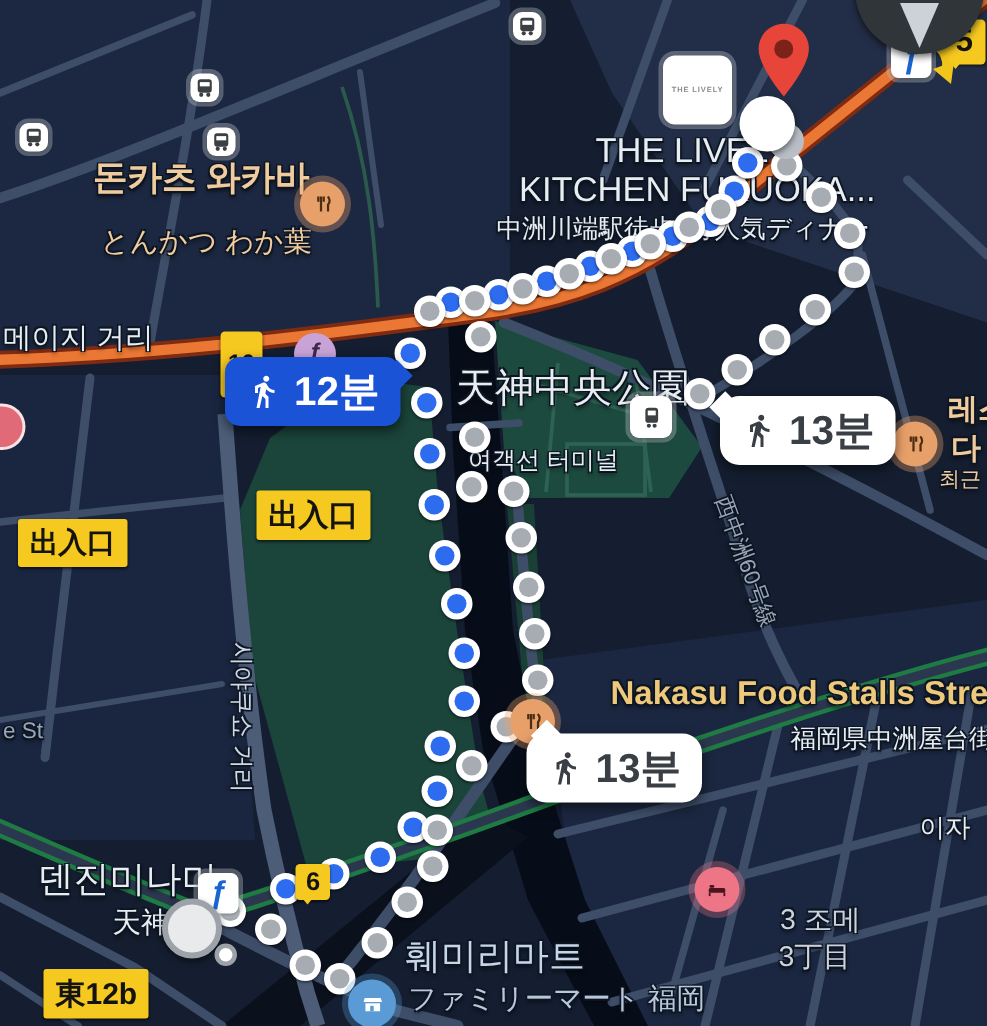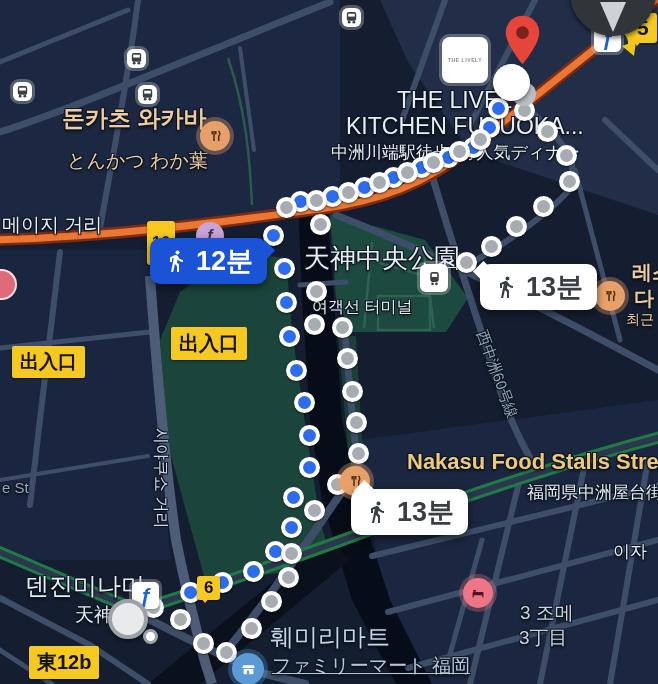--- a/index.html
+++ b/index.html
@@ -19,21 +19,21 @@
   .dot{position:absolute;width:21px;height:21px;margin:-10.5px 0 0 -10.5px;border-radius:50%;
        background:#fff;z-index:3;box-shadow:0 1px 2px rgba(0,0,0,.55);}
   .dot i{position:absolute;inset:4px;border-radius:50%;}
   .dot.blue i{background:var(--route-blue);} .dot.gray i{background:var(--route-gray);}
   .badge{position:absolute;display:flex;align-items:center;gap:8px;padding:5px 14px;
          border-radius:10px;font-weight:bold;font-size:27px;z-index:6;
          box-shadow:0 3px 8px rgba(0,0,0,.55);}
   .badge .diamond{position:absolute;width:15px;height:15px;transform:rotate(45deg);z-index:-1;}
   .badge.blue{background:var(--badge-blue);color:#fff;}
   .badge.blue .diamond{background:var(--badge-blue);}
-  .badge.white{background:#fff;color:#3a3f45;}
+  .badge.white{background:#fff;color:#3a3f45;border-radius:13px;}
   .badge.white .diamond{background:#fff;}
   .poi-circle{position:absolute;border-radius:50%;z-index:5;display:flex;align-items:center;justify-content:center;}
   .sq-icon{position:absolute;background:#fff;border-radius:6px;z-index:5;display:flex;
            align-items:center;justify-content:center;box-shadow:0 0 0 3px rgba(200,205,212,.35),0 1px 3px rgba(0,0,0,.5);}
   .vert{writing-mode:vertical-rl;text-orientation:sideways;}
 </style>
 </head>
 <body>
 
 <div id="map">
@@ -281,21 +281,21 @@
   <div class="label" style="left:331px;top:141px;font-size:17px;">中洲川端駅徒歩1分人気ディナー</div>
   <div class="label yellowtxt" style="left:407px;top:449px;font-size:22px;font-weight:bold;">Nakasu Food Stalls Stre</div>
   <div class="label" style="left:527px;top:481px;font-size:17px;">福岡県中洲屋台街</div>
   <div class="label" style="left:613px;top:502px;font-size:17px;margin-top:38px;">이자</div>
   <div class="label tan" style="left:632px;top:259px;font-size:20px;font-weight:bold;">레스</div>
   <div class="label tan" style="left:634px;top:285px;font-size:20px;font-weight:bold;">다</div>
   <div class="label tan" style="left:626px;top:311px;font-size:14px;">최근</div>
   <div class="label" style="left:25px;top:570px;font-size:24px;">덴진미나미</div>
   <div class="label" style="left:75px;top:602px;font-size:19px;">天神</div>
   <div class="label transit" style="left:270px;top:621px;font-size:24px;">훼미리마트</div>
-  <div class="label transit" style="left:272px;top:653px;font-size:19px;color:#b9c7da;text-decoration:underline;">ファミリーマート 福岡</div>
+  <div class="label transit" style="left:272px;top:653px;font-size:19px;color:#b9c7da;">ファミリーマート 福岡</div>
   <div class="label" style="left:520px;top:600px;font-size:19px;color:#ccd3dd;">3 조메</div>
   <div class="label" style="left:519px;top:625px;font-size:19px;color:#ccd3dd;">3丁目</div>
   <div class="label graytxt" style="left:2px;top:479px;font-size:15px;">e St</div>
   <div class="label vert" style="left:150px;top:428px;font-size:16px;color:#cfd8e4;">시야쿠쇼 거리</div>
   <div class="label graytxt" style="left:490px;top:328px;font-size:15px;transform:rotate(70deg);transform-origin:left top;">西中洲60号線</div>
 
   <div class="boxlabel" style="left:171px;top:327px;font-size:20px;">出入口</div>
   <div class="boxlabel" style="left:12px;top:346px;font-size:19px;">出入口</div>
   <div class="boxlabel" style="left:29px;top:646px;font-size:20px;">東12b</div>
 

